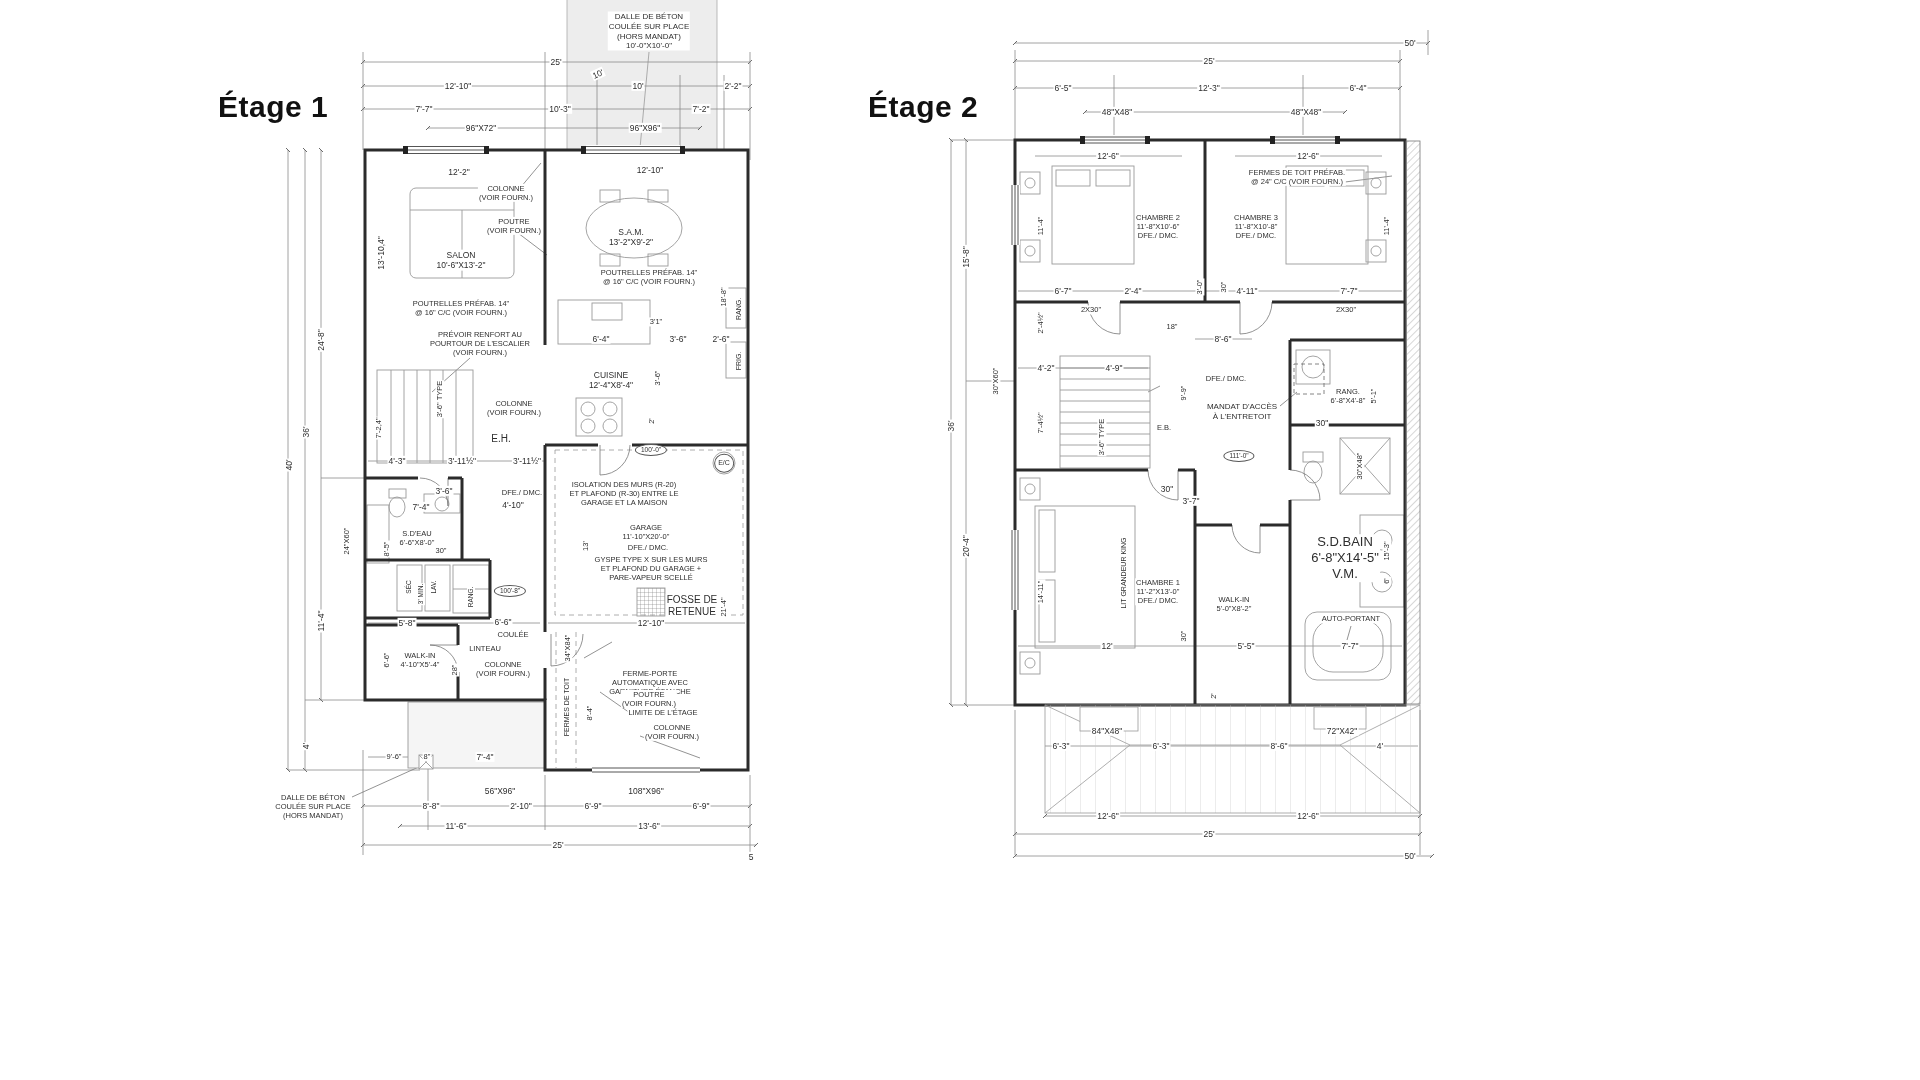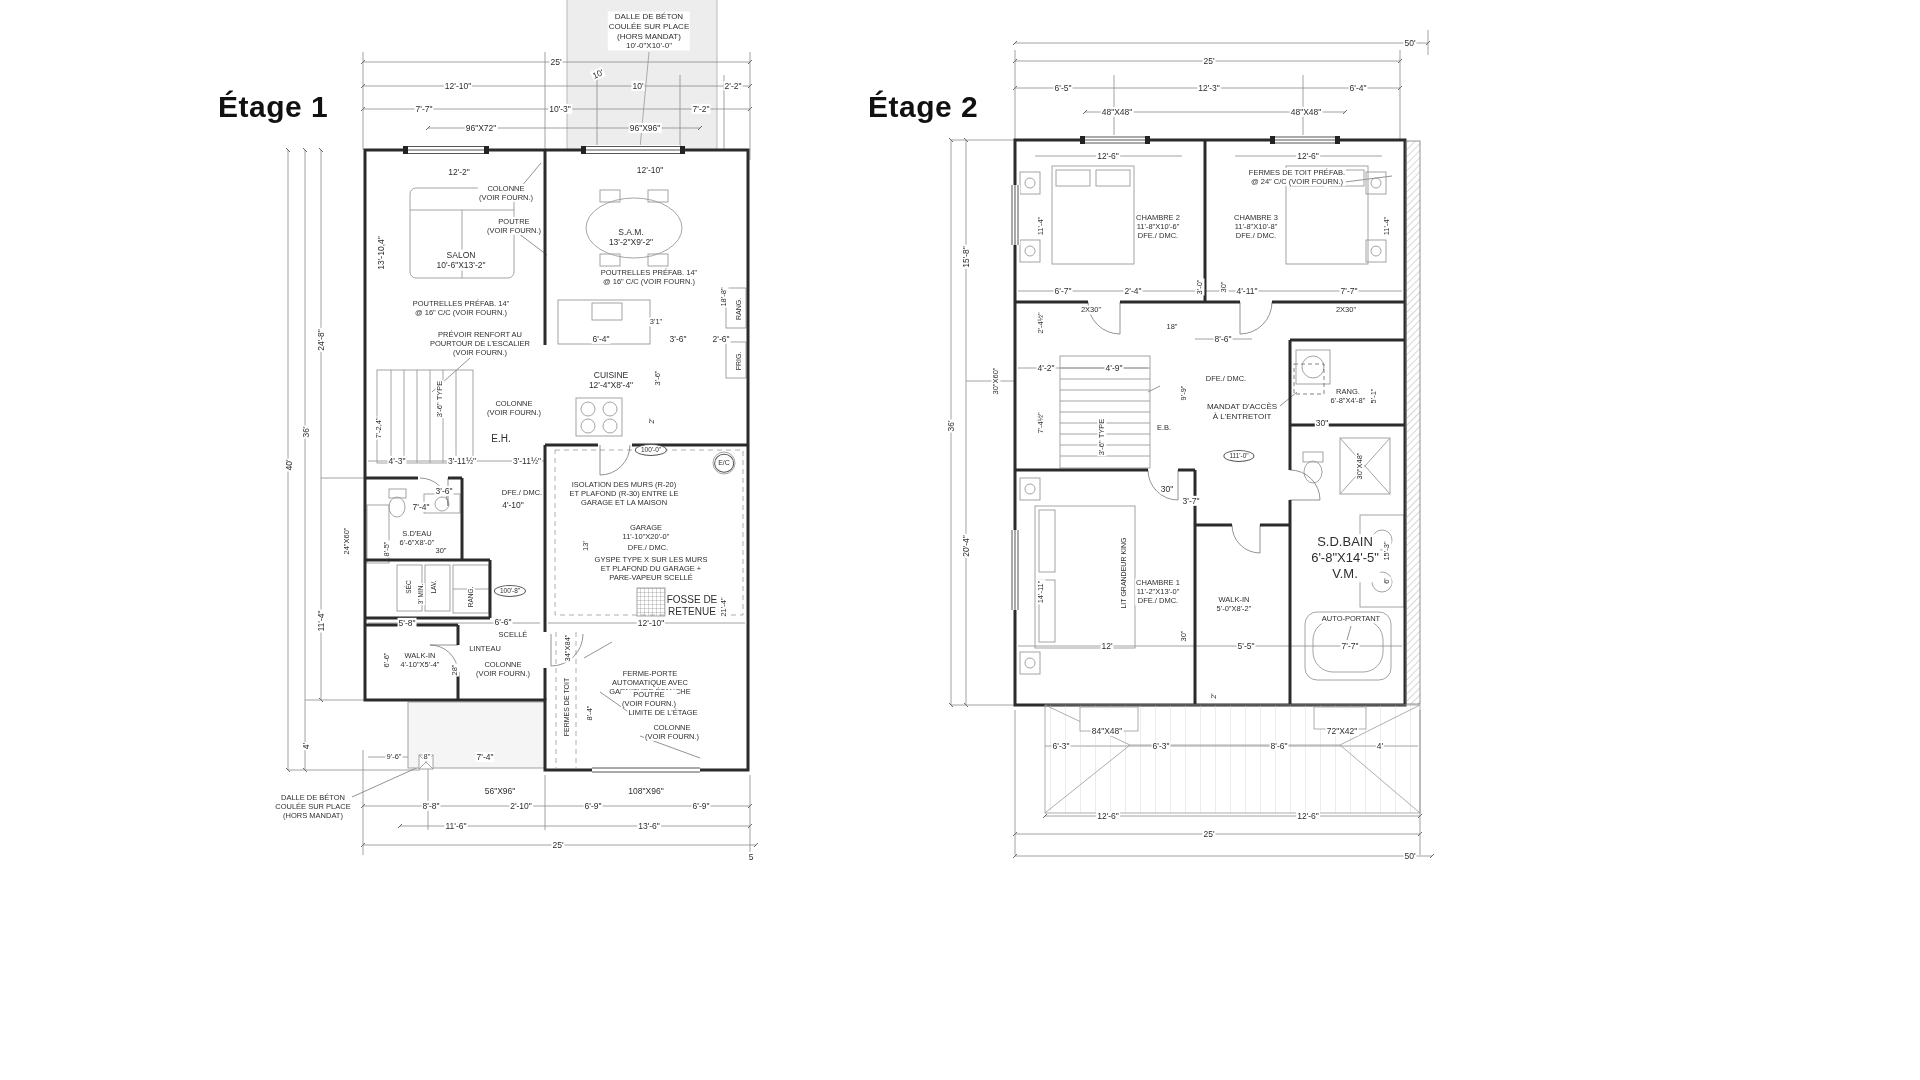--- a/index.html
+++ b/index.html
@@ -428,21 +428,21 @@
       <div class="lbl" style="left: 434px; top: 587px; font-size: 6.5px; transform: translate(-50%, -50%) rotate(-90deg);">LAV.</div>
       <div class="lbl" style="left: 421px; top: 594px; font-size: 6.5px; transform: translate(-50%, -50%) rotate(-90deg);">3' MIN.</div>
       <div class="lbl" style="left: 471px; top: 597px; font-size: 6.5px; transform: translate(-50%, -50%) rotate(-90deg);">RANG.</div>
       <div class="lbl b-oval" style="left: 510px; top: 591px; font-size: 6.5px; transform: translate(-50%, -50%);">100'-8"</div>
       <div class="lbl" style="left: 724px; top: 607px; font-size: 7.5px; transform: translate(-50%, -50%) rotate(-90deg);">21'-4"</div>
       <div class="lbl" style="left: 692px; top: 606px; font-size: 10px; transform: translate(-50%, -50%);">FOSSE DE
 RETENUE</div>
       <div class="lbl" style="left: 407px; top: 623px; font-size: 8.5px; transform: translate(-50%, -50%);">5'-8"</div>
       <div class="lbl" style="left: 503px; top: 622px; font-size: 8.5px; transform: translate(-50%, -50%);">6'-6"</div>
       <div class="lbl" style="left: 651px; top: 623px; font-size: 8.5px; transform: translate(-50%, -50%);">12'-10"</div>
-      <div class="lbl" style="left: 513px; top: 635px; font-size: 7.5px; transform: translate(-50%, -50%);">SCELLÉ</div>
+      <div class="lbl" style="left: 513px; top: 635px; font-size: 7.5px; transform: translate(-50%, -50%);">COULÉE</div>
       <div class="lbl" style="left: 485px; top: 649px; font-size: 7.5px; transform: translate(-50%, -50%);">LINTEAU</div>
       <div class="lbl" style="left: 420px; top: 660px; font-size: 7.5px; transform: translate(-50%, -50%);">WALK-IN
 4'-10"X5'-4"</div>
       <div class="lbl" style="left: 568px; top: 648px; font-size: 7.5px; transform: translate(-50%, -50%) rotate(-90deg);">34"X84"</div>
       <div class="lbl" style="left: 650px; top: 653px; font-size: 7.5px; transform: translate(-50%, -50%); margin-top: 30px;">FERME-PORTE
 AUTOMATIQUE AVEC
 GARNITURE ÉTANCHE</div>
       <div class="lbl" style="left: 387px; top: 660px; font-size: 7.5px; transform: translate(-50%, -50%) rotate(-90deg);">6'-6"</div>
       <div class="lbl" style="left: 503px; top: 669px; font-size: 7.5px; transform: translate(-50%, -50%);">COLONNE
 (VOIR FOURN.)</div>

